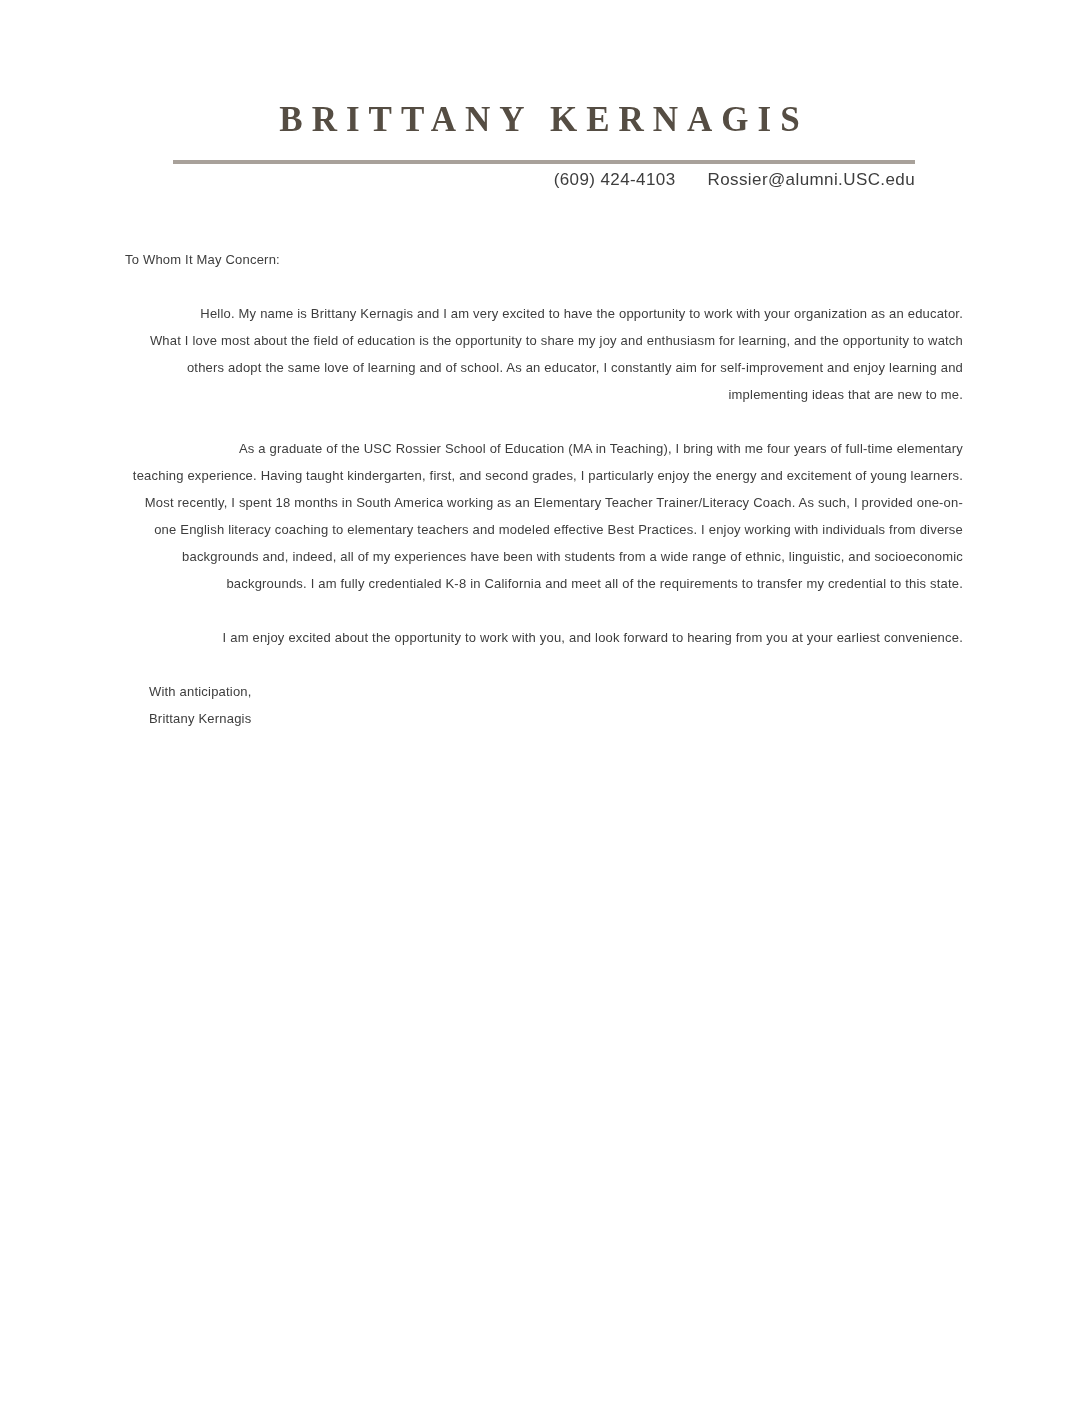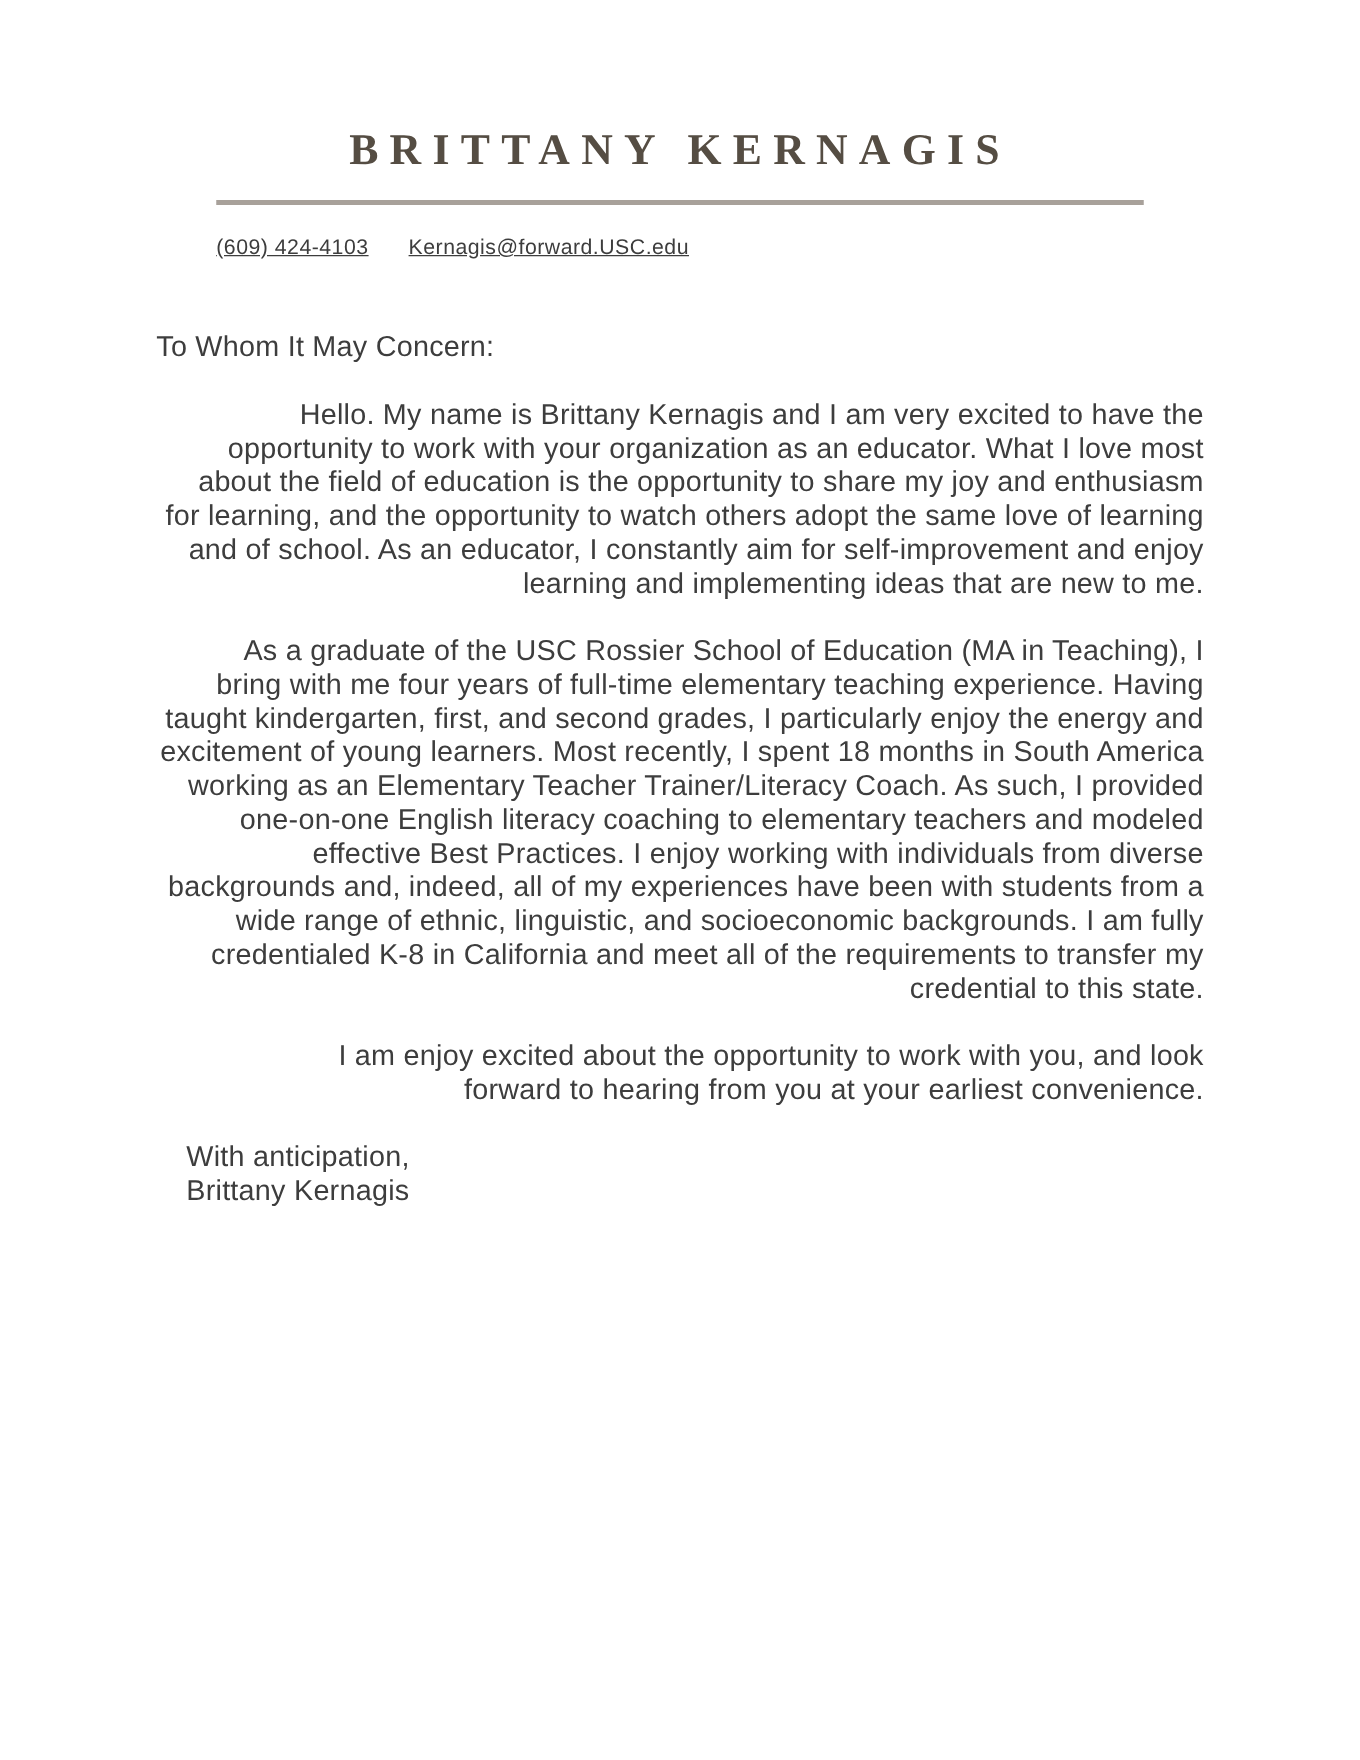--- a/index.html
+++ b/index.html
@@ -32,34 +32,33 @@
   }
   .letterhead-rule {
     width: 742px;
     height: 4px;
     background: #a8a19a;
     margin: 20px auto 0 auto;
     border: none;
   }
   .contact-row {
     display: flex;
-    justify-content: flex-start;
+    justify-content: flex-end;
     align-items: baseline;
     gap: 32px;
-    margin-top: 24px;
+    margin-top: 6px;
     font-size: 17px;
     color: #3d3d3d;
     letter-spacing: 0.4px;
     white-space: nowrap;
-    text-decoration: underline;
   }
   .letter-body {
     width: 838px;
     margin: 56px auto 0 auto;
-    font-size: 23px;
+    font-size: 13px;
     line-height: 27px;
     color: #3d3d3d;
     letter-spacing: 0.2px;
   }
   .salutation {
     margin: 0 0 0 0;
   }
   .para {
     margin: 27px 0 0 0;
     text-indent: 66px;
@@ -76,21 +75,21 @@
 </head>
 <body>
 
 <div class="page">
 
   <div class="letterhead">
     <div class="letterhead-name">BRITTANY KERNAGIS</div>
     <div class="letterhead-rule"></div>
     <div class="contact-row">
       <span>(609) 424-4103</span>
-      <span>Kernagis@forward.USC.edu</span>
+      <span>Rossier@alumni.USC.edu</span>
     </div>
   </div>
 
   <div class="letter-body">
     <p class="salutation">To Whom It May Concern:</p>
 
     <p class="para">Hello. My name is Brittany Kernagis and I am very excited to have the opportunity to work with your organization as an educator. What I love most about the field of education is the opportunity to share my joy and enthusiasm for learning, and the opportunity to watch others adopt the same love of learning and of school. As an educator, I constantly aim for self-improvement and enjoy learning and implementing ideas that are new to me.</p>
 
     <p class="para">As a graduate of the USC Rossier School of Education (MA in Teaching), I bring with me four years of full-time elementary teaching experience. Having taught kindergarten, first, and second grades, I particularly enjoy the energy and excitement of young learners. Most recently, I spent 18 months in South America working as an Elementary Teacher Trainer/Literacy Coach. As such, I provided one-on-one English literacy coaching to elementary teachers and modeled effective Best Practices. I enjoy working with individuals from diverse backgrounds and, indeed, all of my experiences have been with students from a wide range of ethnic, linguistic, and socioeconomic backgrounds. I am fully credentialed K-8 in California and meet all of the requirements to transfer my credential to this state.</p>
 

